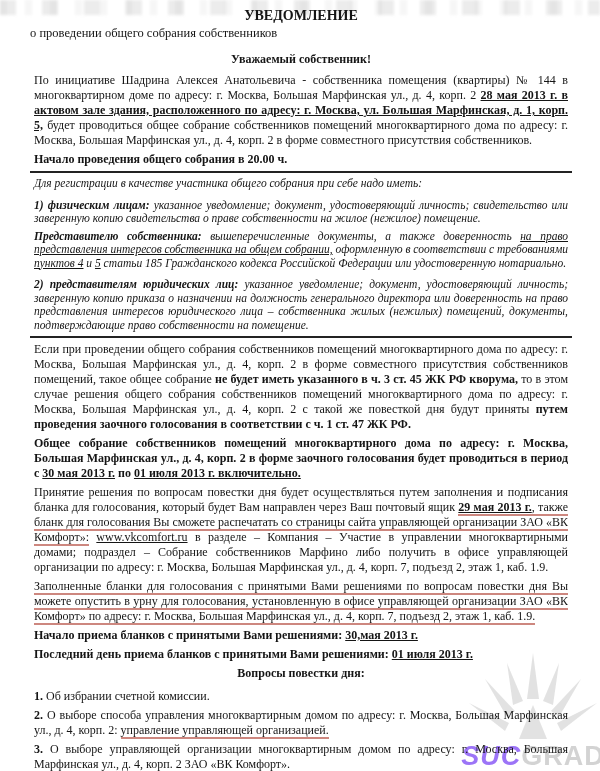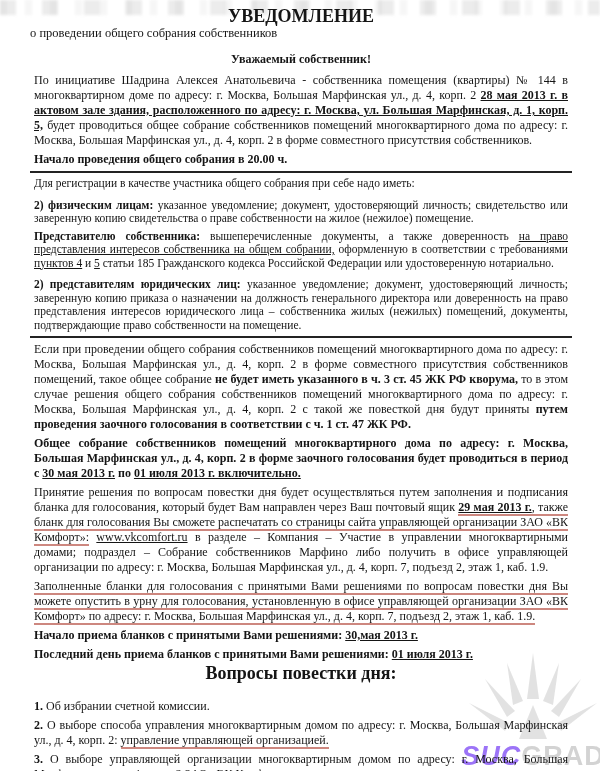--- a/index.html
+++ b/index.html
@@ -18,43 +18,43 @@
       repeating-linear-gradient(88deg, rgba(150,150,150,.09) 0 7px, transparent 7px 25px);
     filter:blur(1.5px);
     z-index:0;
   }
   .page{
     position:relative;
     z-index:1;
     padding:7px 28px 0 30px;
   }
   .title{
-    text-align:center;font-weight:bold;font-size:18px;line-height:18px;
+    text-align:center;font-weight:bold;font-size:14px;line-height:18px;
   }
   .sub{
     text-align:left;font-size:12.5px;line-height:16px;
   }
   .salutation{
     text-align:center;font-weight:bold;font-size:12px;line-height:17px;
     margin-top:10px;margin-bottom:5px;
   }
   p{margin:4px;font-size:12px;line-height:15px;text-align:justify;}
   p.italic-block{font-size:11.5px;line-height:13.5px;}
   .gap{margin-top:8px;}
   .b{font-weight:bold;}
-  .i{}
+  .i{font-style:italic;}
   .u{text-decoration:underline;}
   .r{border-bottom:2px solid rgba(178,70,58,.65);}
   hr.sep{
     border:none;border-top:2px solid #232323;
     margin:3px 0 4px 0;
   }
   .agenda-heading{
-    text-align:center;font-weight:bold;font-size:18px;line-height:15px;
-    margin-top:4px;margin-bottom:18px;
+    text-align:center;font-weight:bold;font-size:12px;line-height:15px;
+    margin-top:4px;margin-bottom:8px;
   }
   .watermark{
     position:absolute;
     right:-8px;bottom:2px;
     z-index:0;
     text-align:center;
     width:150px;
     pointer-events:none;
   }
   .wm-text{
@@ -91,21 +91,21 @@
   <div class="sub">о проведении общего собрания собственников</div>
 
   <div class="salutation">Уважаемый собственник!</div>
 
   <p><span>По инициативе Шадрина Алексея Анатольевича - собственника помещения (квартиры) № 144 в многоквартирном доме по адресу: г. Москва, Большая Марфинская ул., д. 4, корп. 2 </span><span class="b u">28 мая 2013 г. в актовом зале здания, расположенного по адресу: г. Москва, ул. Большая Марфинская, д. 1, корп. 5,</span><span> будет проводиться общее собрание собственников помещений многоквартирного дома по адресу: г. Москва, Большая Марфинская ул., д. 4, корп. 2 в форме совместного присутствия собственников.</span></p>
   <p><span class="b">Начало проведения общего собрания в 20.00 ч.</span></p>
 
   <hr class="sep">
 
   <p class="italic-block"><span class="i">Для регистрации в качестве участника общего собрания при себе надо иметь:</span></p>
-  <p class="italic-block gap"><span class="b i">2) физическим лицам:</span><span class="i"> указанное уведомление; документ, удостоверяющий личность; свидетельство или заверенную копию свидетельства о праве собственности на жилое (нежилое) помещение.</span></p>
+  <p class="italic-block gap"><span class="b i">1) физическим лицам:</span><span class="i"> указанное уведомление; документ, удостоверяющий личность; свидетельство или заверенную копию свидетельства о праве собственности на жилое (нежилое) помещение.</span></p>
   <p class="italic-block"><span class="b i">Представителю собственника:</span><span class="i"> вышеперечисленные документы, а также доверенность </span><span class="i u">на право представления интересов собственника на общем собрании,</span><span class="i"> оформленную в соответствии с требованиями </span><span class="i u">пунктов 4</span><span class="i"> и </span><span class="i u">5</span><span class="i"> статьи 185 Гражданского кодекса Российской Федерации или удостоверенную нотариально.</span></p>
   <p class="italic-block gap"><span class="b i">2) представителям юридических лиц:</span><span class="i"> указанное уведомление; документ, удостоверяющий личность; заверенную копию приказа о назначении на должность генерального директора или доверенность на право представления интересов юридического лица – собственника жилых (нежилых) помещений, документы, подтверждающие право собственности на помещение.</span></p>
 
   <hr class="sep">
 
   <p><span>Если при проведении общего собрания собственников помещений многоквартирного дома по адресу: г. Москва, Большая Марфинская ул., д. 4, корп. 2 в форме совместного присутствия собственников помещений, такое общее собрание </span><span class="b">не будет иметь указанного в ч. 3 ст. 45 ЖК РФ кворума,</span><span> то в этом случае решения общего собрания собственников помещений многоквартирного дома по адресу: г. Москва, Большая Марфинская ул., д. 4, корп. 2 с такой же повесткой дня будут приняты </span><span class="b">путем проведения заочного голосования в соответствии с ч. 1 ст. 47 ЖК РФ.</span></p>
   <p><span class="b">Общее собрание собственников помещений многоквартирного дома по адресу: г. Москва,  Большая Марфинская ул., д. 4, корп. 2 в форме заочного голосования будет проводиться в период с </span><span class="b u">30 мая 2013 г.</span><span class="b"> по </span><span class="b u">01 июля 2013 г. включительно.</span></p>
   <p><span>Принятие решения по вопросам повестки дня будет осуществляться путем заполнения и подписания бланка для голосования, который будет Вам направлен через Ваш почтовый ящик </span><span class="b u r">29 мая 2013 г.</span><span class="r">, также бланк для голосования Вы сможете распечатать со страницы сайта управляющей организации ЗАО «ВК Комфорт»:</span><span> </span><span class="u">www.vkcomfort.ru</span><span> в разделе – Компания – Участие в управлении многоквартирными домами; подраздел – Собрание собственников Марфино либо получить в офисе управляющей организации по адресу: г. Москва, Большая Марфинская ул., д. 4, корп. 7, подъезд 2,  этаж 1, каб. 1.9.</span></p>
   <p><span class="r">Заполненные бланки для голосования с принятыми Вами решениями по вопросам повестки дня  Вы можете опустить в урну для голосования, установленную в офисе управляющей организации ЗАО «ВК Комфорт» по адресу: г. Москва,  Большая Марфинская ул., д. 4, корп. 7, подъезд 2,  этаж 1, каб. 1.9.</span></p>
   <p><span class="b">Начало приема бланков с принятыми Вами решениями: </span><span class="b u">30,мая 2013 г.</span></p>

